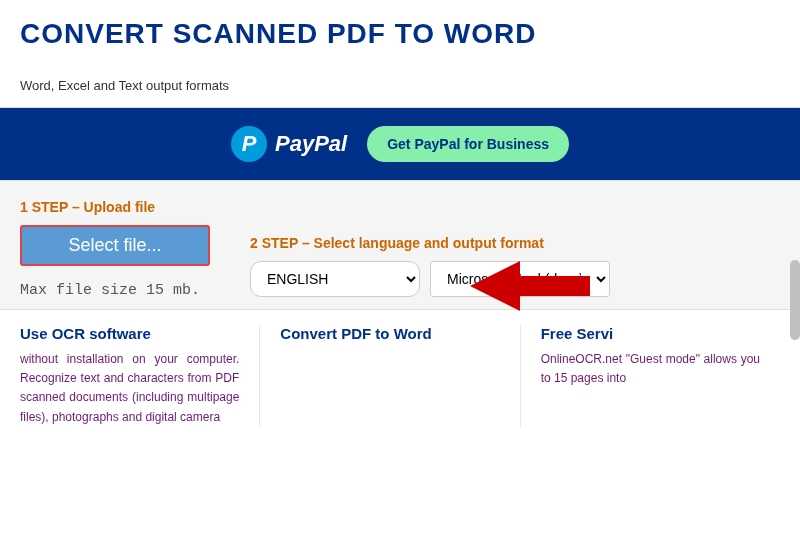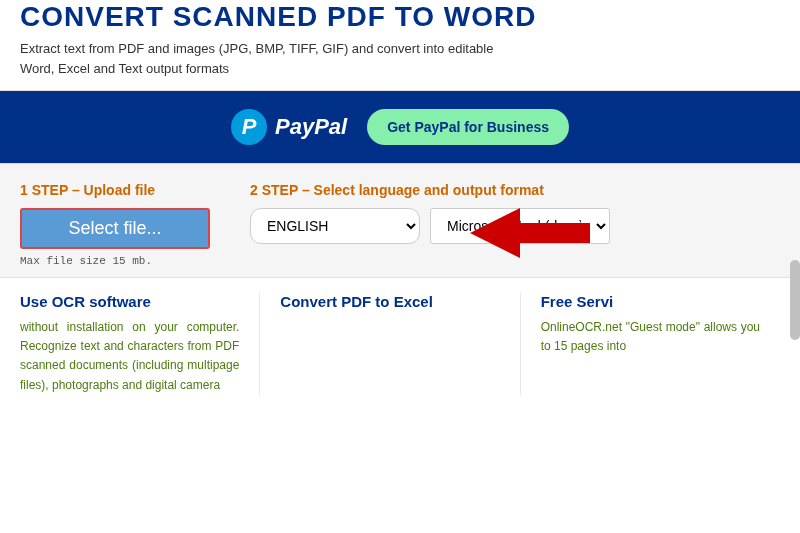--- a/index.html
+++ b/index.html
@@ -15,21 +15,21 @@
     .page-wrapper {
       width: 800px;
       height: 533px;
       background: #fff;
       overflow: hidden;
       position: relative;
     }
 
     
     .header {
-      padding: 1px 20px 12px 20px;
+      padding: 18px 20px 12px 20px;
       border-bottom: 1px solid #e0e0e0;
     }
 
     .main-title {
       font-size: 28px;
       font-weight: 900;
       color: #003087;
       letter-spacing: 1px;
       margin-bottom: 6px;
     }
@@ -116,28 +116,29 @@
       padding: 8px 30px;
       font-size: 18px;
       cursor: pointer;
       border-radius: 3px;
       display: block;
       width: 190px;
       text-align: center;
     }
 
     .max-file-text {
-      font-size: 11px;
+      font-size: 15px;
       color: #555;
-      margin-top: 6px;
+      margin-top: 16px;
       font-family: 'Courier New', monospace;
     }
 
     .step-two {
       flex: 1;
+      margin-top: 36px;
     }
 
     .step-two-label {
       font-size: 14px;
       font-weight: 700;
       color: #cc6600;
       margin-bottom: 10px;
     }
 
     .dropdowns-row {
@@ -189,21 +190,20 @@
       background: #c0c0c0;
       border-radius: 5px;
     }
 
     
     .bottom-content {
       display: flex;
       padding: 15px 20px;
       gap: 0;
       border-top: 1px solid #e0e0e0;
-      justify-content: flex-end;
     }
 
     .bottom-col {
       flex: 1;
       padding-right: 20px;
       border-right: 1px solid #e8e8e8;
       margin-right: 20px;
     }
 
     .bottom-col:last-child {
@@ -213,39 +213,39 @@
 
     .col-title {
       font-size: 15px;
       font-weight: 700;
       color: #003087;
       margin-bottom: 8px;
     }
 
     .col-text {
       font-size: 12px;
-      color: #4d7c0f;
+      color: #701a75;
       line-height: 1.6;
       text-align: justify;
     }
 
     .steps-wrapper {
       background: #f5f5f5;
       border-top: 1px solid #ddd;
     }
   </style>
 </head>
 <body>
 
 <div class="page-wrapper">
 
   <div class="header">
     <h1 class="main-title">CONVERT SCANNED PDF TO WORD</h1>
     <p class="subtitle">
-      <span>Extract text from PDF and images (JPG, BMP, TIFF, GIF) and convert into editable</span><br>
+      <br>
       <span>Word, Excel and Text output formats</span>
     </p>
   </div>
 
   <div class="paypal-banner">
     <div class="paypal-logo">
       <div class="paypal-p">
         <span>P</span>
       </div>
       <span class="paypal-text">PayPal</span>
@@ -291,21 +291,21 @@
   </div>
 
   <div class="bottom-content">
 
     <div class="bottom-col">
       <div class="col-title">Use OCR software</div>
       <p class="col-text">without installation on your computer. Recognize text and characters from PDF scanned documents (including multipage files), photographs and digital camera</p>
     </div>
 
     <div class="bottom-col">
-      <div class="col-title">Convert PDF to Excel</div>
+      <div class="col-title">Convert PDF to Word</div>
     </div>
 
     <div class="bottom-col">
       <div class="col-title">Free Servi</div>
       <p class="col-text">OnlineOCR.net "Guest mode" allows you to 15 pages into</p>
     </div>
 
   </div>
 
   <div class="right-scrollbar"></div>

